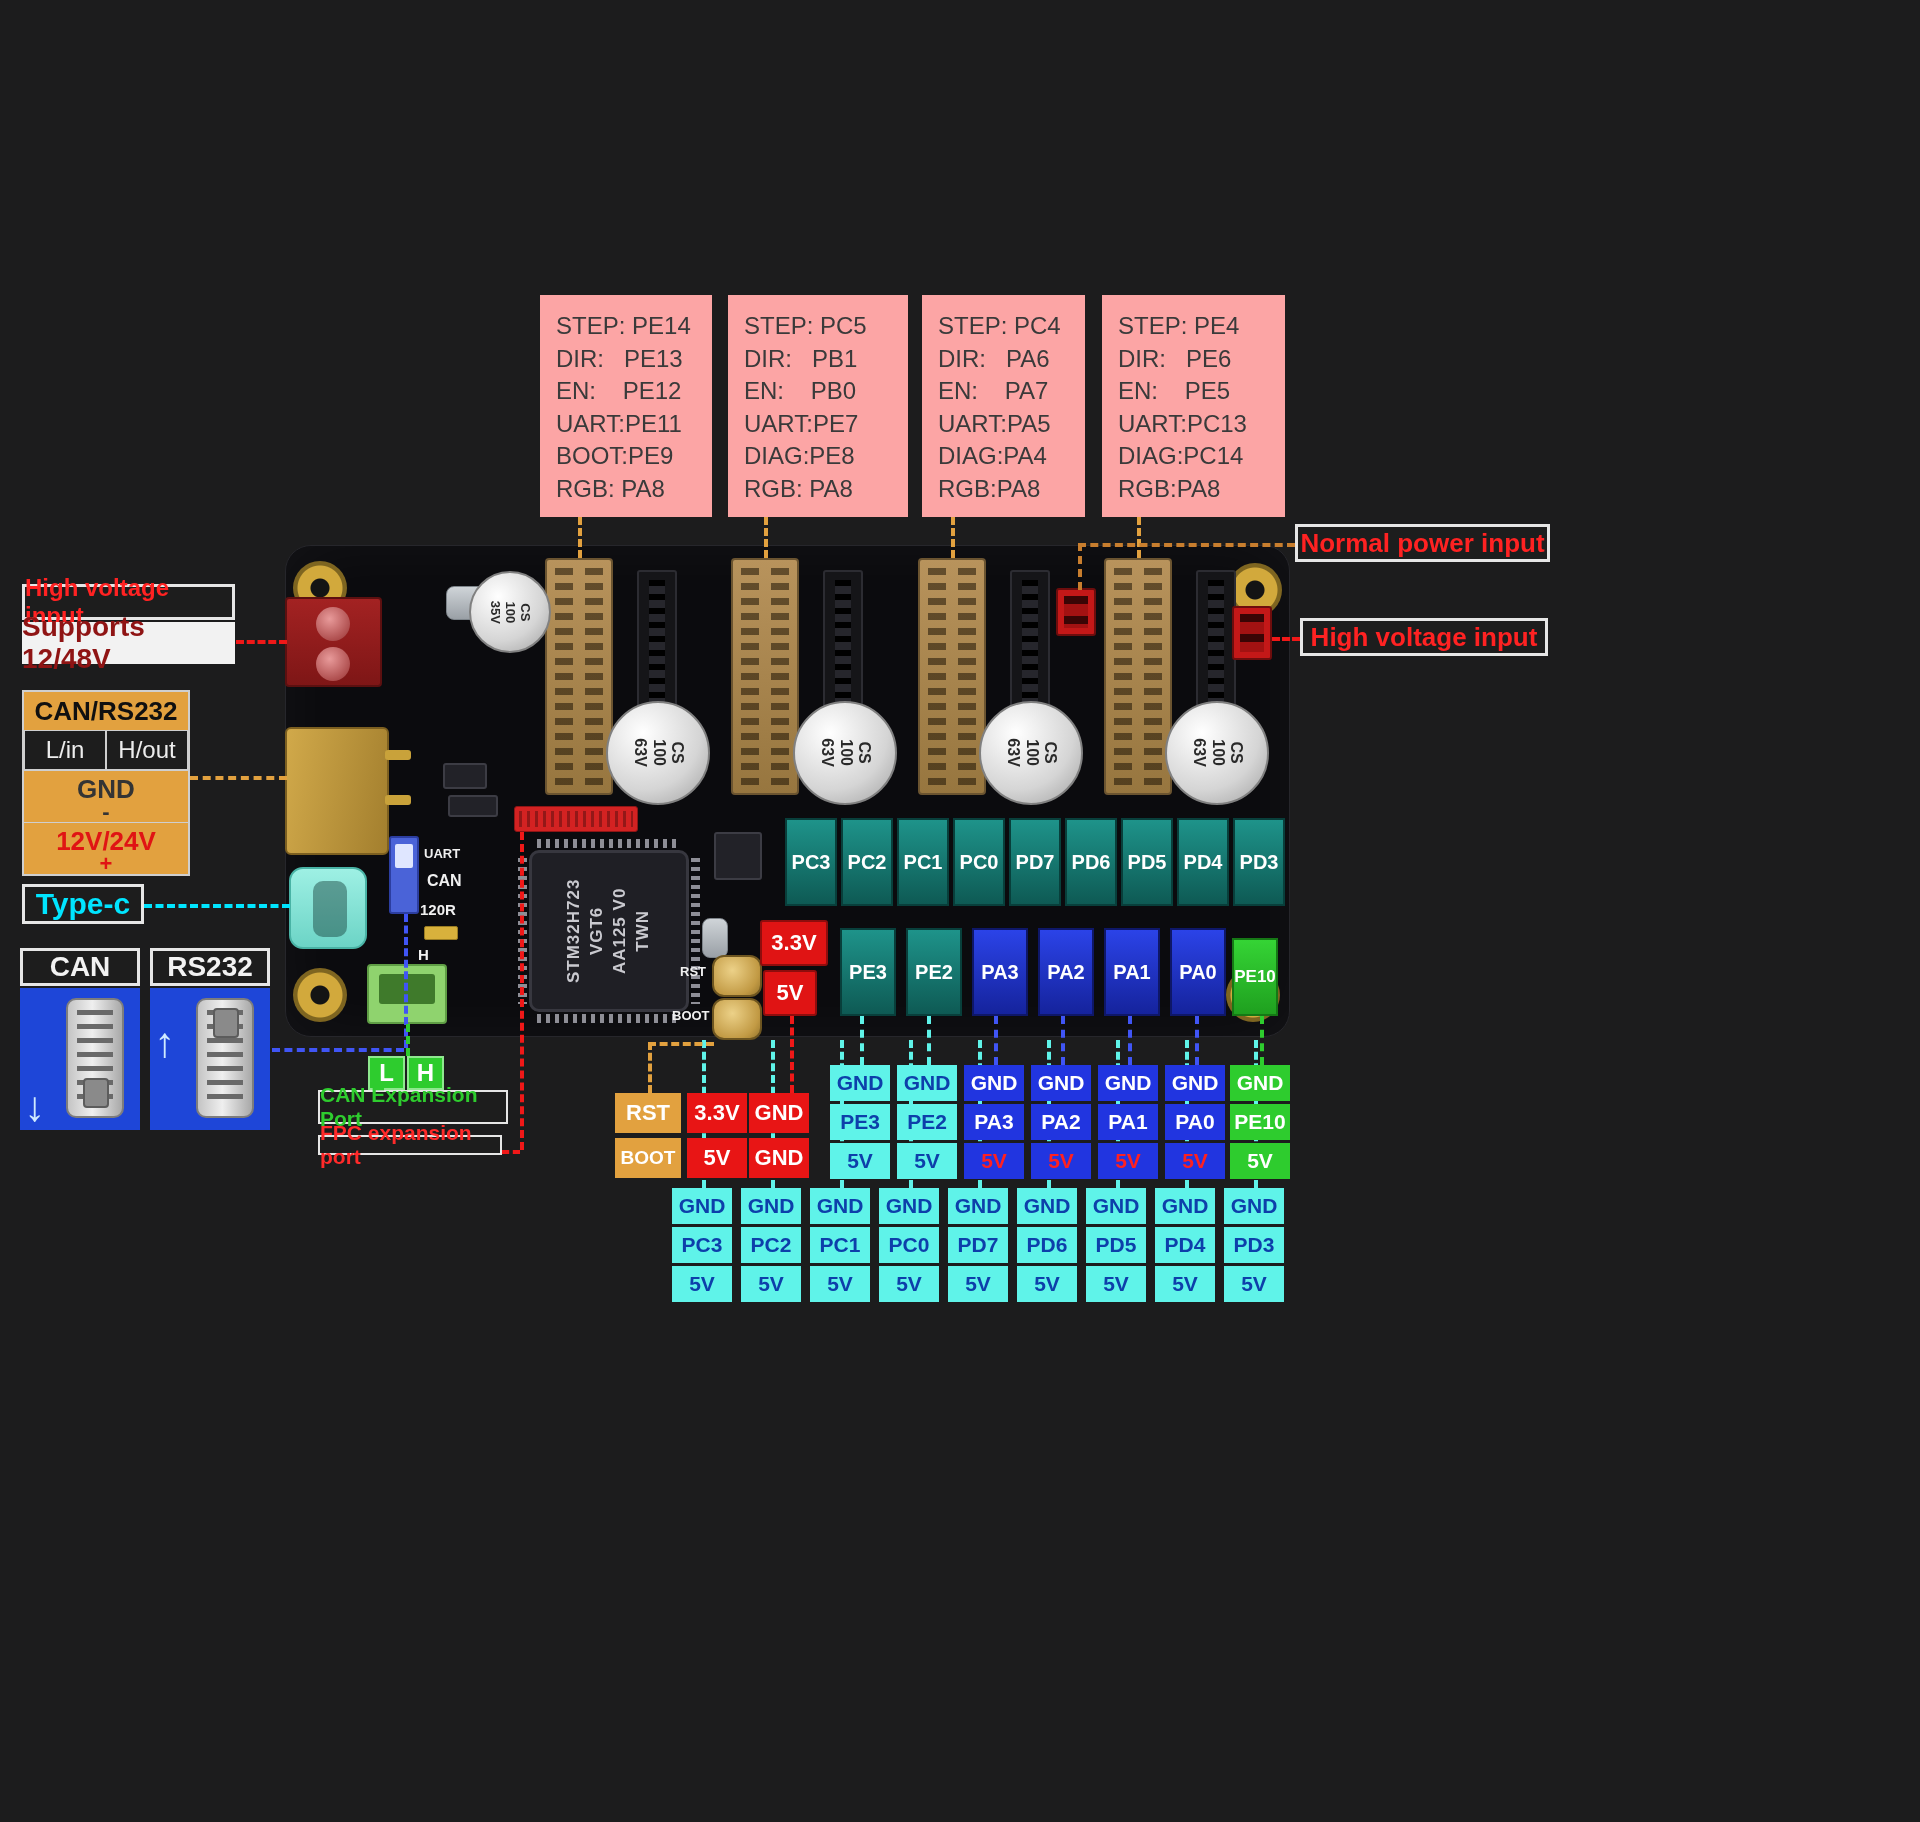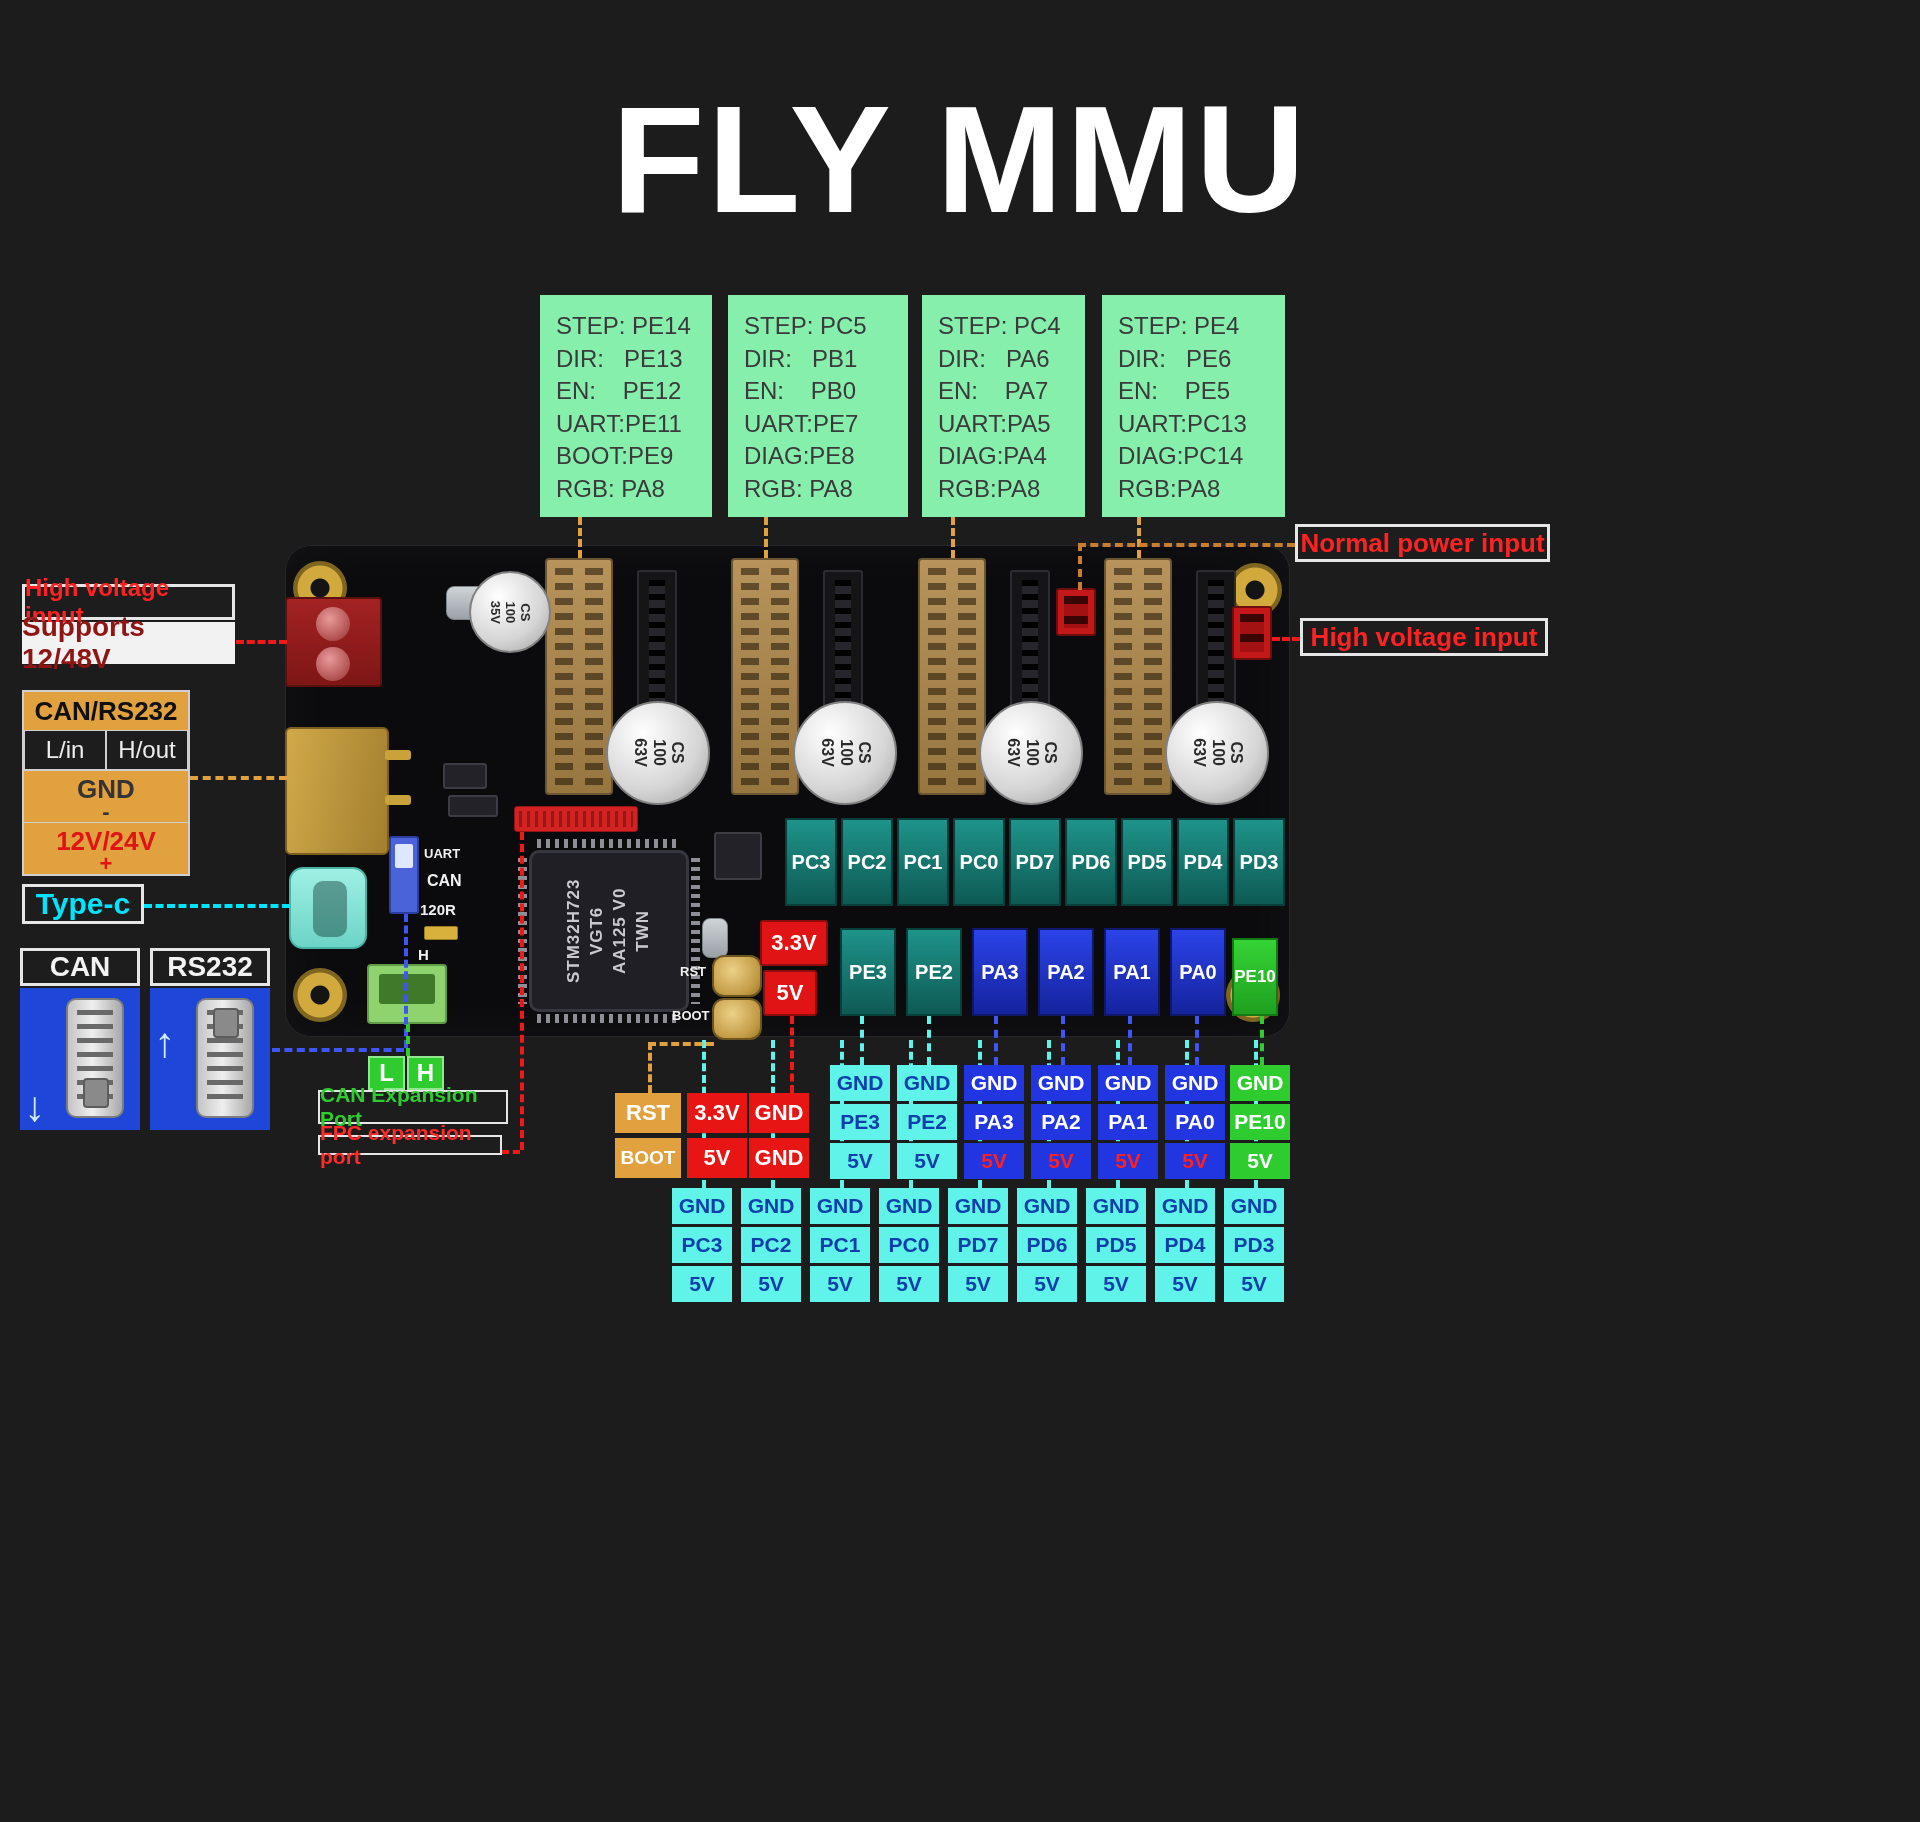--- a/index.html
+++ b/index.html
@@ -2,21 +2,21 @@
 <html><head>
 <meta charset="utf-8">
 <style>
   *{margin:0;padding:0;box-sizing:border-box;}
   html,body{background:#161617;}
   .stage{position:relative;width:1920px;height:1822px;background:#1c1c1d;overflow:hidden;
          font-family:"Liberation Sans",sans-serif;}
   .title{position:absolute;top:72px;left:0;width:100%;text-align:center;font-size:152px;
          font-weight:900;color:#ffffff;letter-spacing:3px;}
   
-  .pinout{position:absolute;background:#86efac;color:#3a3a3a;font-size:24px;
+  .pinout{position:absolute;background:#fca5a5;color:#3a3a3a;font-size:24px;
           padding:15px 0 12px 16px;line-height:32.5px;white-space:pre;z-index:3;}
   .callout{position:absolute;background:#1d1d1d;border:3px solid #e6e6e6;display:flex;
            align-items:center;justify-content:center;font-weight:bold;z-index:3;}
   .red-t{color:#ff2222;font-size:26px;}
   .cyan-t{color:#00E5FF;font-size:30px;}
   .green-t{color:#2ECC2E;font-size:21px;}
   .redsm-t{color:#ff2a2a;font-size:21px;}
   .plain{position:absolute;display:flex;align-items:center;justify-content:center;
          font-weight:bold;z-index:3;}
   .supports{background:#f2f2f2;color:#8f1414;font-size:28px;}
@@ -121,21 +121,20 @@
   .silk{position:absolute;color:#f0f0f0;font-weight:bold;z-index:1;}
   
   .dv{position:absolute;width:0;border-left:4px dashed;z-index:2;}
   .dh{position:absolute;height:0;border-top:4px dashed;z-index:2;}
 </style>
 </head>
 <body>
 
 <div class="stage" id="stage">
 
-  <div class="title">FLY MMU</div>
 
   <div class="board"></div>
   <div class="hole" style="left:293px;top:561px;"></div>
   <div class="hole" style="left:1228px;top:563px;"></div>
   <div class="hole" style="left:293px;top:968px;"></div>
   <div class="hole" style="left:1226px;top:968px;"></div>
 
   <div class="socket" style="left:545px;top:558px;"></div>
   <div class="socket" style="left:731px;top:558px;"></div>
   <div class="socket" style="left:918px;top:558px;"></div>

